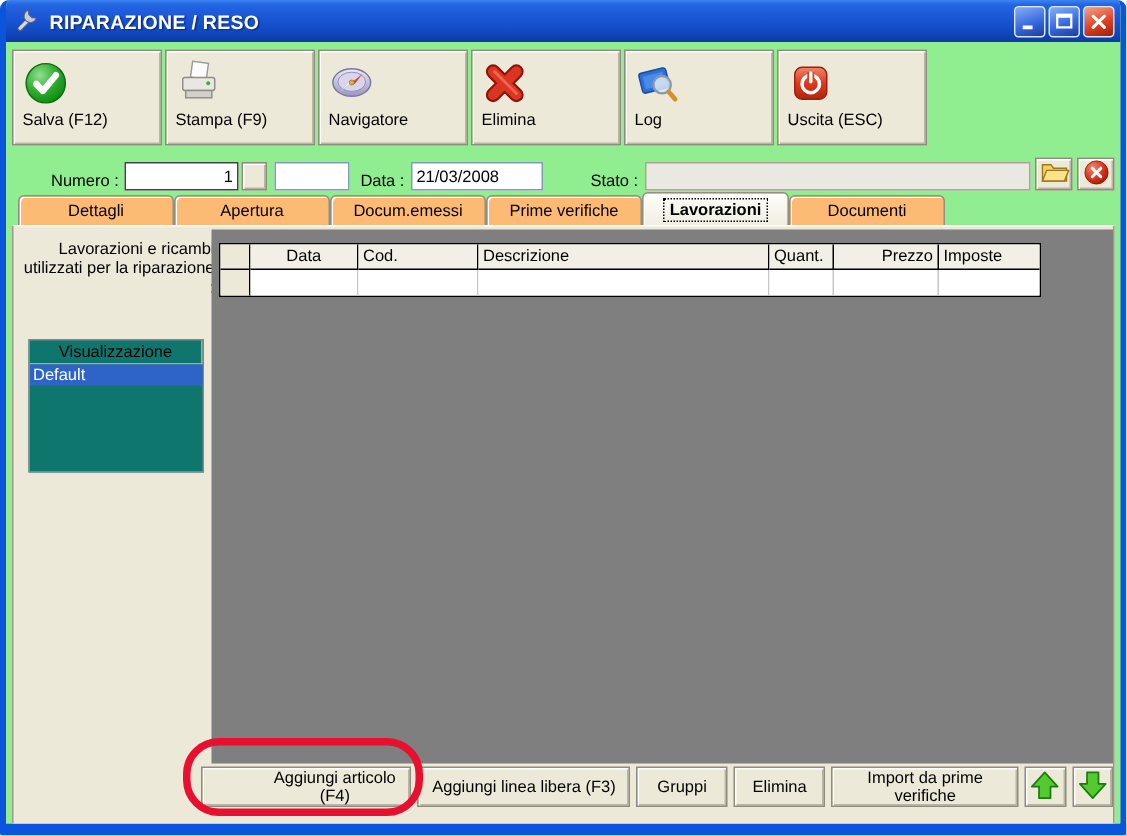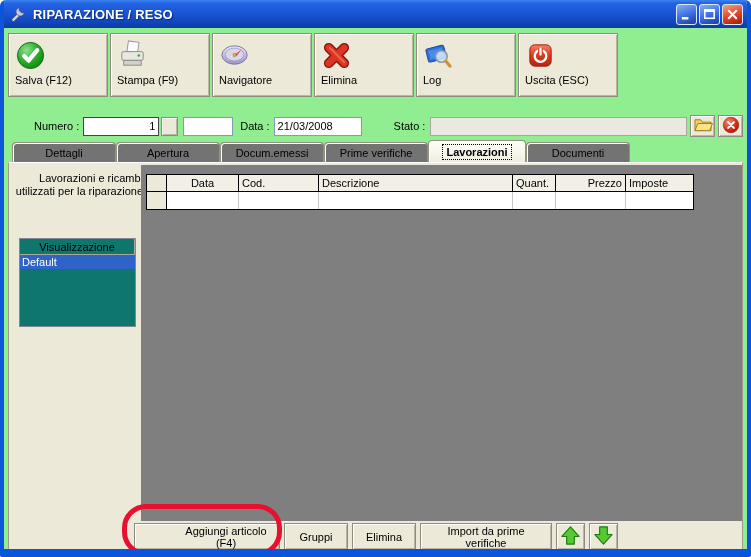--- a/index.html
+++ b/index.html
@@ -24,33 +24,33 @@
   .winbtn.red{background:linear-gradient(160deg,#f4a288 0%,#de4226 55%,#9a2008 100%);}
   
   .raised{background:#ece9d8;border:1px solid #8e8c7e;
     box-shadow:inset 1px 1px 0 #ffffff, inset -1px -1px 0 #bab6a6;}
   .toolbar{display:flex;gap:2px;margin:5px 4px 0 4px;height:64px;}
   .tbtn{width:100px;height:64px;display:flex;flex-direction:column;align-items:flex-start;
     justify-content:flex-start;padding-top:4px;font:inherit;cursor:default;}
   .tbtn .ticon{height:34px;display:flex;align-items:center;justify-content:center;}
   .tbtn .tlabel{margin-top:2px;}
   
-  .formrow{display:flex;align-items:center;height:26px;margin-top:16px;padding:0 4px;}
+  .formrow{display:flex;align-items:flex-end;height:26px;margin-top:4px;padding:0 4px;}
   .flabel{white-space:nowrap;}
   .xpinput{height:19px;border:1px solid #7f9db9;background:#fff;font:inherit;padding:0 3px;}
   .num{width:76px;margin-left:4px;text-align:right;border:1px solid #444;}
   .mini{width:17px;height:19px;margin-left:2px;}
   .small{width:50px;margin-left:5px;}
   .dataf{width:88px;margin-left:4px;}
   .statof{flex:1;margin-left:5px;background:#eae9e1;border:1px solid #a9a695;}
   .iconbtn{width:25px;height:22px;margin-left:3px;display:flex;align-items:center;justify-content:center;padding:0;}
   
   .tabs{display:flex;height:22px;margin:1px 4px 0 4px;padding-left:4px;position:relative;z-index:2;}
   .tab{width:104px;height:20px;margin-top:2px;display:flex;align-items:center;justify-content:center;
-    background:#737373;border:1px solid #92907e;border-bottom:none;border-radius:4px 4px 0 0;
+    background:#fdba74;border:1px solid #92907e;border-bottom:none;border-radius:4px 4px 0 0;
     box-shadow:inset 1px 1px 0 #fff;cursor:default;}
   .tab.active{width:98px;height:22px;margin-top:0;font-weight:bold;z-index:3;
     background:linear-gradient(#fffef8,#f0eee2);}
   .tab.active .tlbl{outline:1px dotted #000;padding:1px 3px;}
   
   .page{position:relative;margin:0 4px;height:401px;background:#ece9d8;
     border:1px solid #9c9a8c;border-top:1px solid #fff;z-index:1;}
   .sidelabel{position:absolute;top:9px;left:4px;width:130px;text-align:right;line-height:13px;}
   .listbox{position:absolute;left:10px;top:75px;width:117px;height:89px;background:#0f766e;
     border:1px solid #828790;}
@@ -287,20 +287,21 @@
           <div class="gcell c3"></div>
           <div class="gcell c4"></div>
           <div class="gcell c5"></div>
           <div class="gcell c6"></div>
         </div>
       </div>
     </div>
 
     <div class="btnrow">
       <button class="abtn raised w1">Aggiungi articolo (F4)</button>
+      <button class="abtn raised w2">Aggiungi linea libera (F3)</button>
       <button class="abtn raised w3">Gruppi</button>
       <button class="abtn raised w4">Elimina</button>
       <button class="abtn raised w5">Import da prime verifiche</button>
       <button class="arrowbtn raised">
         <span>
           <svg viewBox="0 0 22 22" width="21" height="21">
             <path d="M11 2 L20 12 H15 V20 H7 V12 H2 Z" fill="#54ca30" stroke="#1c7a0e" stroke-width="1.2" stroke-linejoin="round"></path>
           </svg>
         </span>
       </button>

